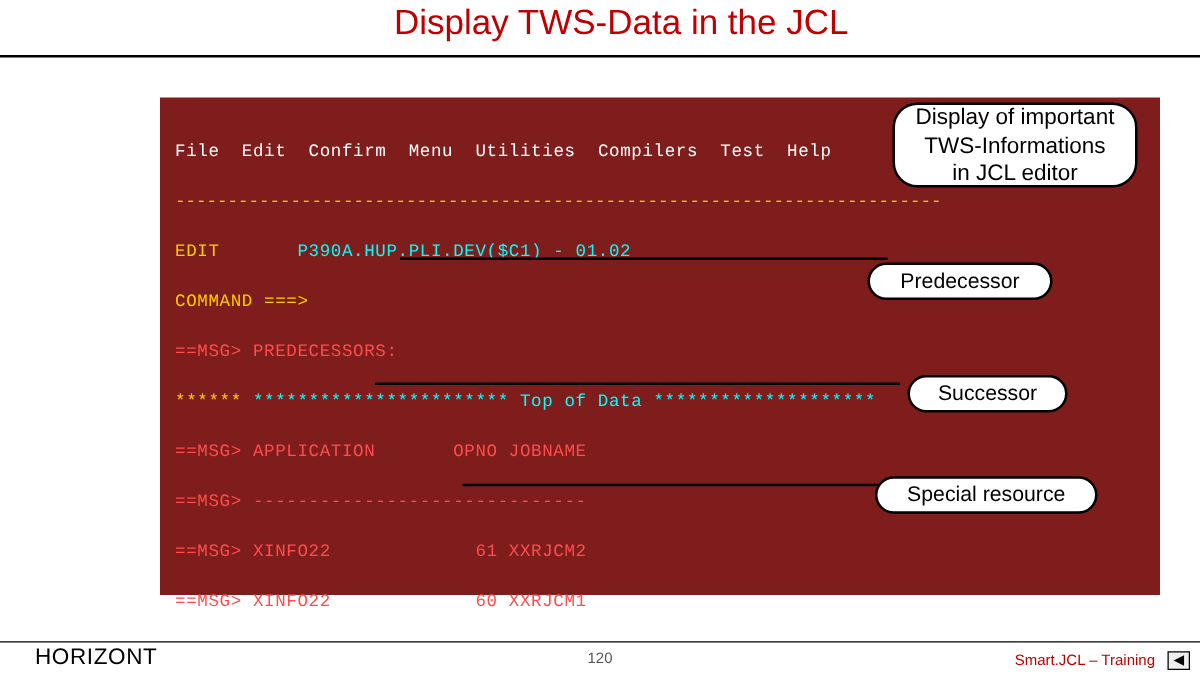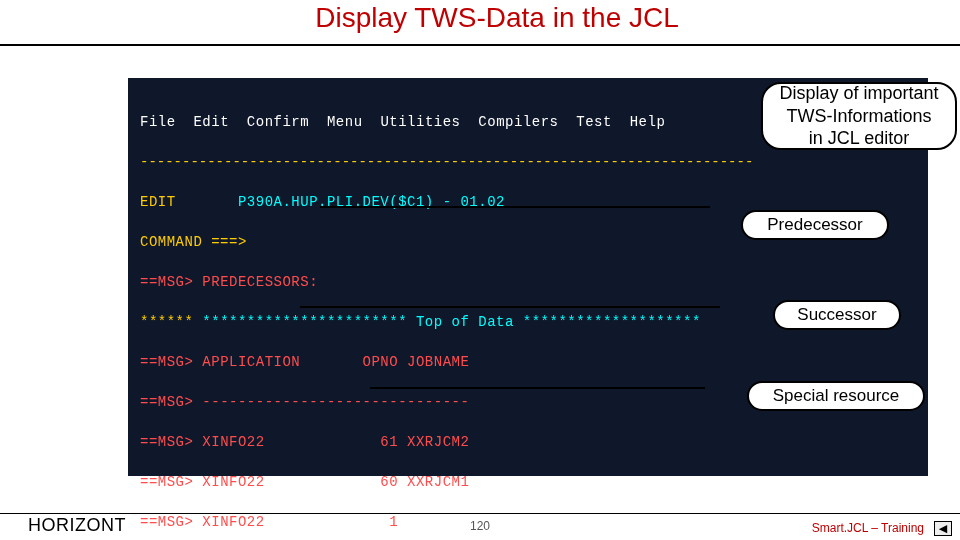--- a/index.html
+++ b/index.html
@@ -30,21 +30,21 @@
     width: 100%;
     height: 2px;
     background: #000;
   }
   .terminal {
     position: absolute;
     top: 78px;
     left: 128px;
     width: 800px;
     height: 398px;
-    background: #0f172a;
+    background: #7f1d1d;
     font-family: "Courier New", Courier, monospace;
     font-size: 14px;
     line-height: 20px;
     color: #00ff00;
     padding: 14px 12px 8px 12px;
     letter-spacing: 0.5px;
     white-space: pre;
   }
   .menu-row span { color: #fff; }
   .menu-sep { letter-spacing: 0; }
@@ -58,21 +58,20 @@
     border: 2px solid #000;
     border-radius: 20px;
     font-size: 17px;
     color: #000;
     display: flex;
     align-items: center;
     justify-content: center;
     text-align: center;
     line-height: 1.2;
     padding: 4px 10px;
-    margin-left: 47px;
   }
   .callout.big { font-size: 18px; line-height: 1.25; }
   .connector {
     position: absolute;
     height: 2px;
     background: #000;
   }
 
   .footer-bar {
     position: absolute;
@@ -131,21 +130,20 @@
 <div class="menu-row"><span>File</span>  <span>Edit</span>  <span>Confirm</span>  <span>Menu</span>  <span>Utilities</span>  <span>Compilers</span>  <span>Test</span>  <span>Help</span></div>
 <div class="gold menu-sep">-------------------------------------------------------------------------</div>
 <div><span class="gold">EDIT</span>       <span class="cyan">P390A.HUP.PLI.DEV($C1) - 01.02</span></div>
 <div class="gold">COMMAND ===&gt;</div>
 <div><span class="red">==MSG&gt;</span> <span class="red">PREDECESSORS:</span></div>
 <div><span class="gold">******</span> <span class="cyan">***********************</span> <span class="cyan">Top of Data</span> <span class="cyan">********************</span></div>
 <div><span class="red">==MSG&gt;</span> <span class="red">APPLICATION       OPNO JOBNAME</span></div>
 <div><span class="red">==MSG&gt;</span> <span class="red">------------------------------</span></div>
 <div><span class="red">==MSG&gt;</span> <span class="red">XINFO22             61 XXRJCM2</span></div>
 <div><span class="red">==MSG&gt;</span> <span class="red">XINFO22             60 XXRJCM1</span></div>
-<div><span class="red">==MSG&gt;</span> <span class="red">XINFO22              1</span></div>
 
 
 
 
 
 
 
 
 
 </div>

